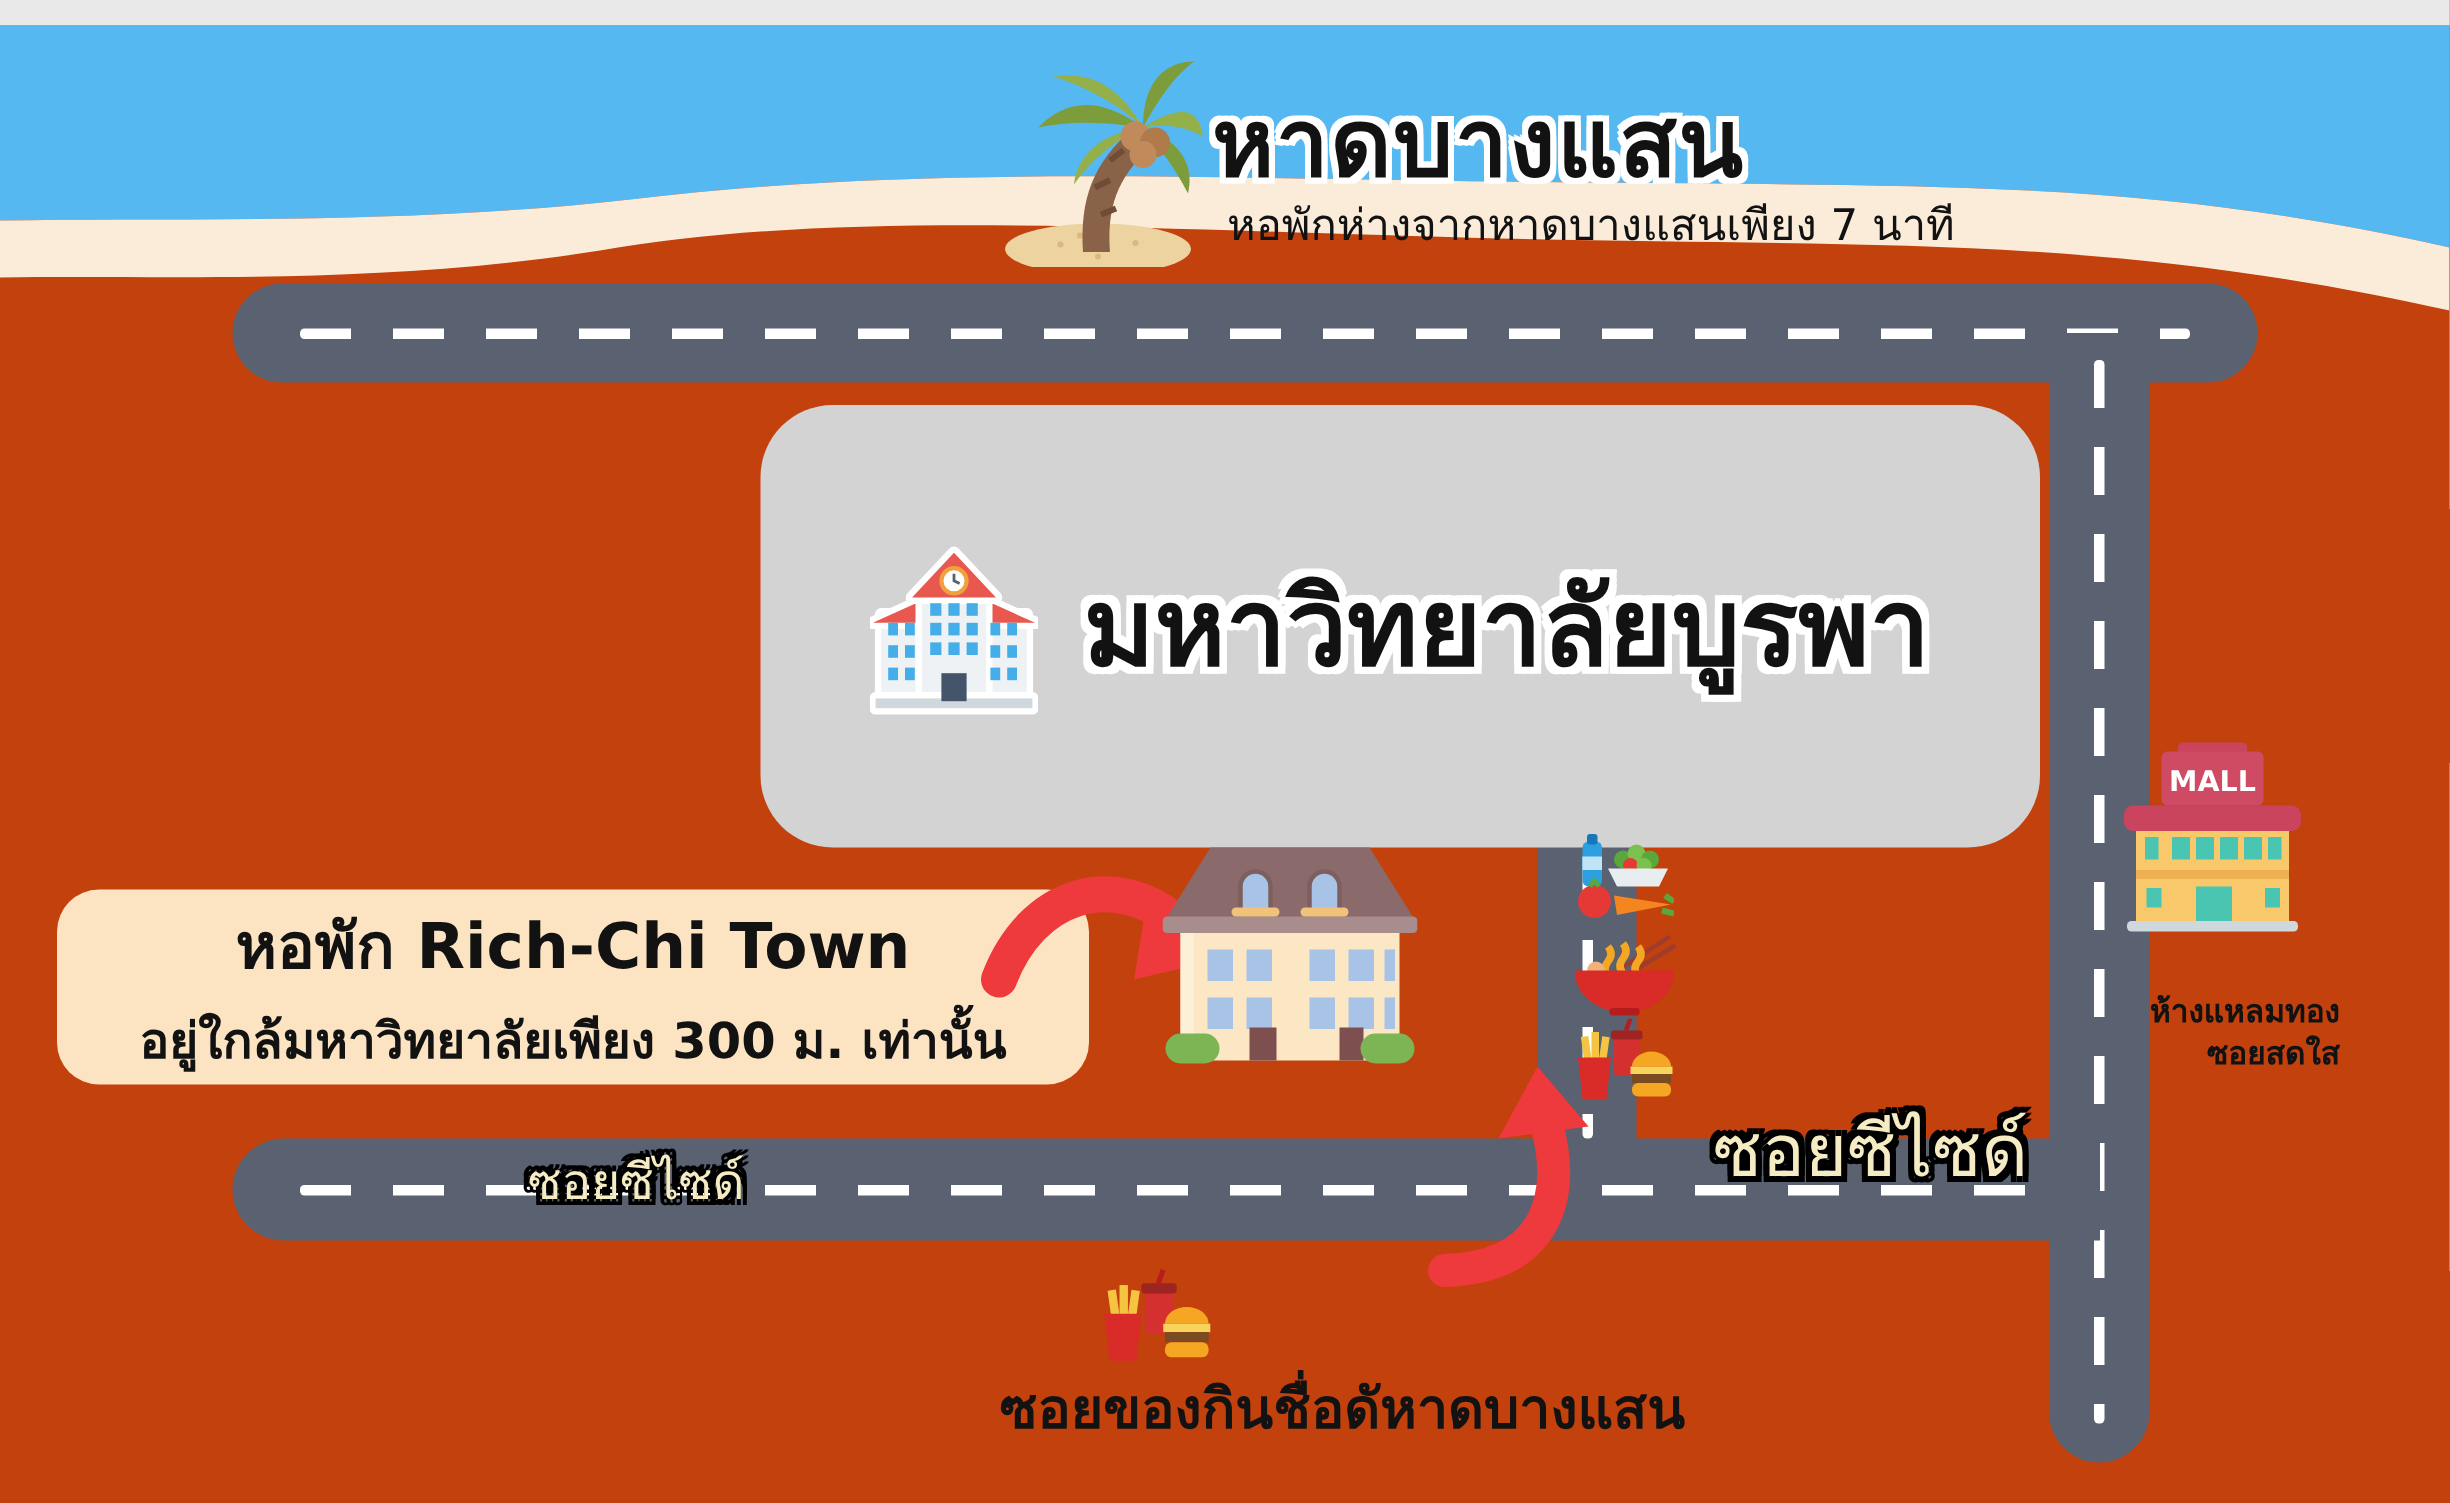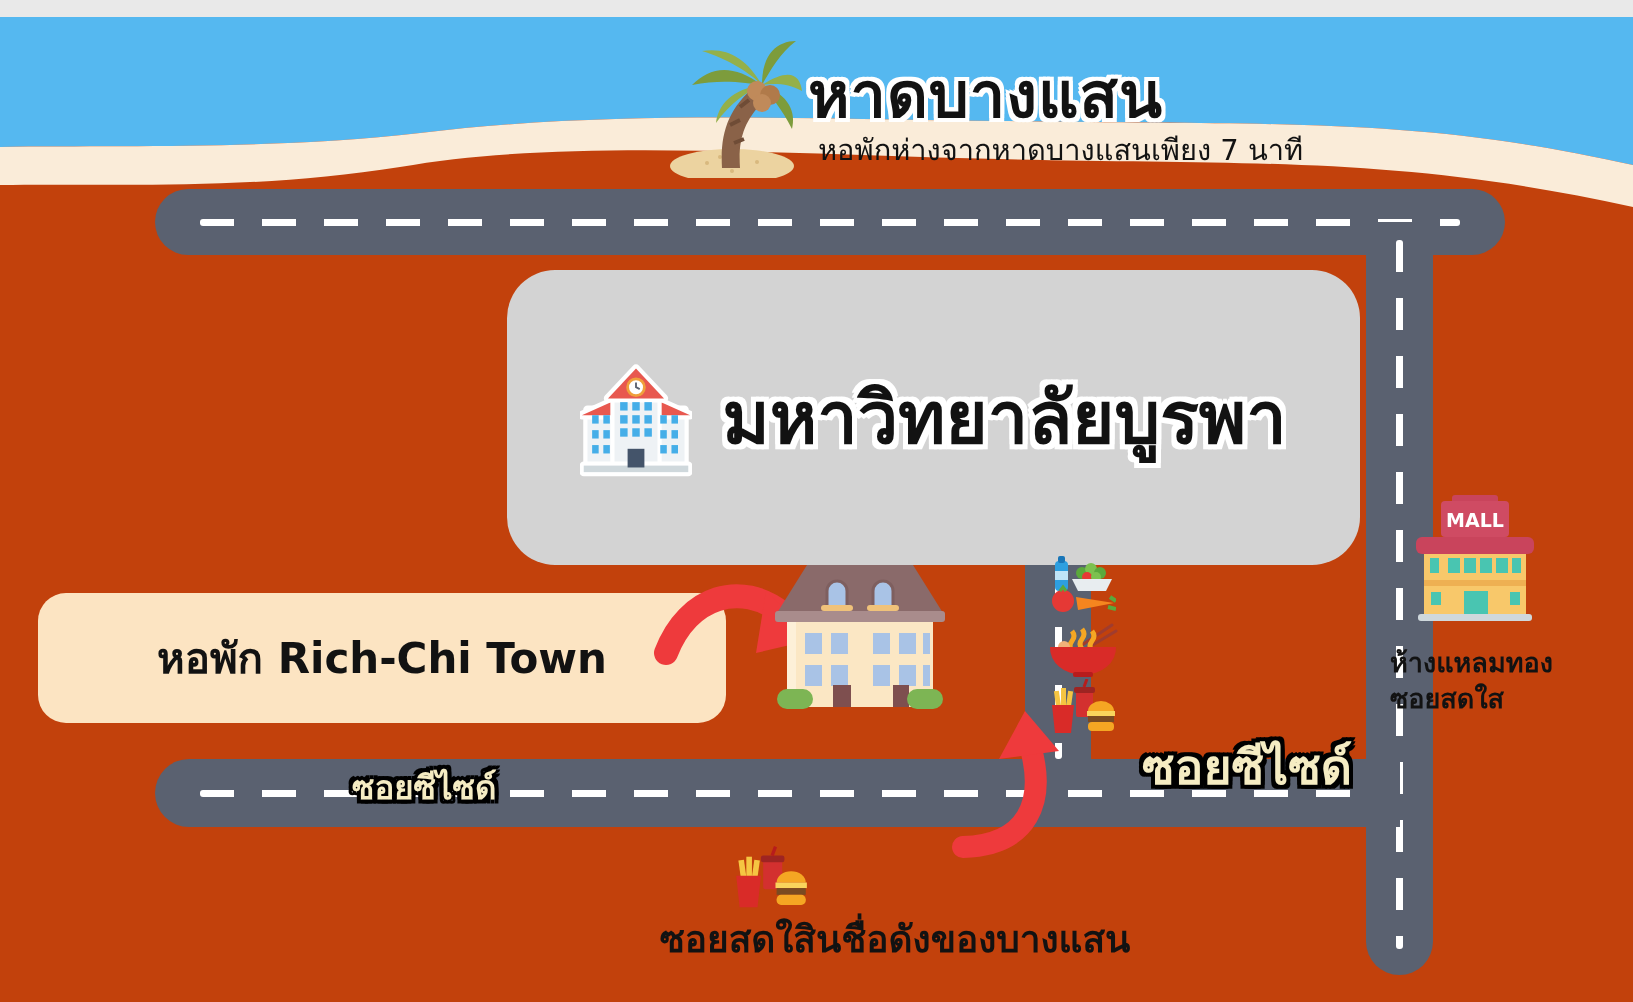--- a/index.html
+++ b/index.html
@@ -43,31 +43,31 @@
   }
   
   .callout{
     left:38px;top:576px;width:688px;height:130px;border-radius:28px;background:#fce4c2;
     display:flex;flex-direction:column;align-items:center;justify-content:center;
   }
   .callout-line1{font-size:42px;font-weight:bold;color:#121212;white-space:nowrap;}
   .callout-line2{font-size:33px;font-weight:bold;color:#121212;white-space:nowrap;margin-top:4px;}
   
   .road-label{
-    font-weight:bold;color:#f5ecc3;white-space:nowrap;z-index:5;
+    font-weight:normal;color:#f5ecc3;white-space:nowrap;z-index:5;
     text-shadow:-4px -4px 0 #000,4px -4px 0 #000,-4px 4px 0 #000,4px 4px 0 #000,
                  0 -4px 0 #000,0 4px 0 #000,-4px 0 0 #000,4px 0 0 #000;
   }
   .road-label-left{left:352px;top:744px;font-size:33px;}
   .road-label-right{left:1142px;top:712px;font-size:48px;}
   
   .soi-label{left:812px;top:828px;font-size:46px;font-weight:bold;color:#121212;white-space:nowrap;}
   .soi-desc{left:645px;top:892px;width:500px;text-align:center;font-size:37px;font-weight:bold;color:#121212;white-space:nowrap;}
   
-  .mall-name{left:1390px;top:628px;width:170px;text-align:left;font-size:27px;font-weight:bold;color:#121212;line-height:1.35;}
+  .mall-name{left:1390px;top:643px;width:170px;text-align:right;font-size:21px;font-weight:bold;color:#121212;line-height:1.35;}
   svg{display:block;}
 </style>
 </head>
 <body>
 
 <div id="canvas">
 
   <svg class="abs" style="left:0;top:0;" width="1633" height="200" viewBox="0 0 1633 200">
     <path d="M0,0 H1633 V148 C1420,100 1280,108 1000,104 C780,101 600,94 420,116 C270,133 120,128 0,130 Z" fill="#55b8f0"></path>
     <path d="M0,130 C120,128 270,133 420,116 C600,94 780,101 1000,104 C1280,108 1420,100 1633,148
@@ -147,20 +147,21 @@
         <rect x="86" y="90" width="7" height="9"></rect>
           <rect x="98" y="90" width="7" height="9"></rect>
       </g>
       <rect x="51" y="94" width="18" height="20" fill="#44546a"></rect>
     </svg>
     <span class="uni-name">มหาวิทยาลัยบูรพา</span>
   </div>
 
   <div class="abs callout">
     <div class="callout-line1">หอพัก Rich-Chi Town</div>
+    <div class="callout-line2">อยู่ใกล้มหาวิทยาลัยเพียง 300 ม. เท่านั้น</div>
   </div>
 
   <svg class="abs" style="left:648px;top:552px;" width="180" height="112" viewBox="0 0 180 112">
     <path d="M18,84 C40,26 94,12 134,44" fill="none" stroke="#ee3a3c" stroke-width="24" stroke-linecap="round"></path>
     <polygon points="118,22 168,70 108,84" fill="#ee3a3c"></polygon>
   </svg>
 
   <svg class="abs" style="left:775px;top:538px;" width="170" height="164" viewBox="0 0 170 164">
     <polygon points="32,10 138,10 168,58 2,58" fill="#8a6a6a"></polygon>
     <rect x="0" y="56" width="170" height="11" rx="3" fill="#a98c8c"></rect>
@@ -250,21 +251,21 @@
     </g>
     <polygon points="2,26 24,26 21,54 5,54" fill="#d92b28"></polygon>
     <rect x="26" y="12" width="17" height="26" rx="2" fill="#d3302f"></rect>
     <rect x="24" y="8" width="21" height="6" rx="2" fill="#9e2422"></rect>
     <path d="M34,8 L37,0" stroke="#b71c1c" stroke-width="3"></path>
     <path d="M38,32 a13,10 0 0 1 26,0 Z" fill="#f5a623"></path>
     <rect x="37" y="32" width="28" height="5" fill="#f9d45c"></rect>
     <rect x="38" y="37" width="26" height="6" fill="#7a4a21"></rect>
     <rect x="38" y="43" width="26" height="9" rx="4" fill="#f5a623"></rect>
   </svg>
-  <div class="abs soi-desc">ซอยสดใสินชื่อดังของบางแสน</div>
+  <div class="abs soi-desc">ซอยของกินชื่อดัหาดบางแสน</div>
 
   <svg class="abs" style="left:1408px;top:476px;" width="134" height="130" viewBox="0 0 134 130">
     <rect x="44" y="2" width="46" height="12" rx="3" fill="#c9445c"></rect>
     <rect x="33" y="8" width="68" height="36" rx="4" fill="#cf4b63"></rect>
     <text x="67" y="34" text-anchor="middle" font-size="19" font-weight="bold" fill="#ffffff" font-family="DejaVu Sans, sans-serif">MALL</text>
     <rect x="8" y="44" width="118" height="17" rx="6" fill="#c9445c"></rect>
     <rect x="16" y="61" width="102" height="26" fill="#f8c86a"></rect>
     <g fill="#49c5b1">
       <rect x="22" y="65" width="9" height="15"></rect>
         <rect x="40" y="65" width="12" height="15"></rect>

